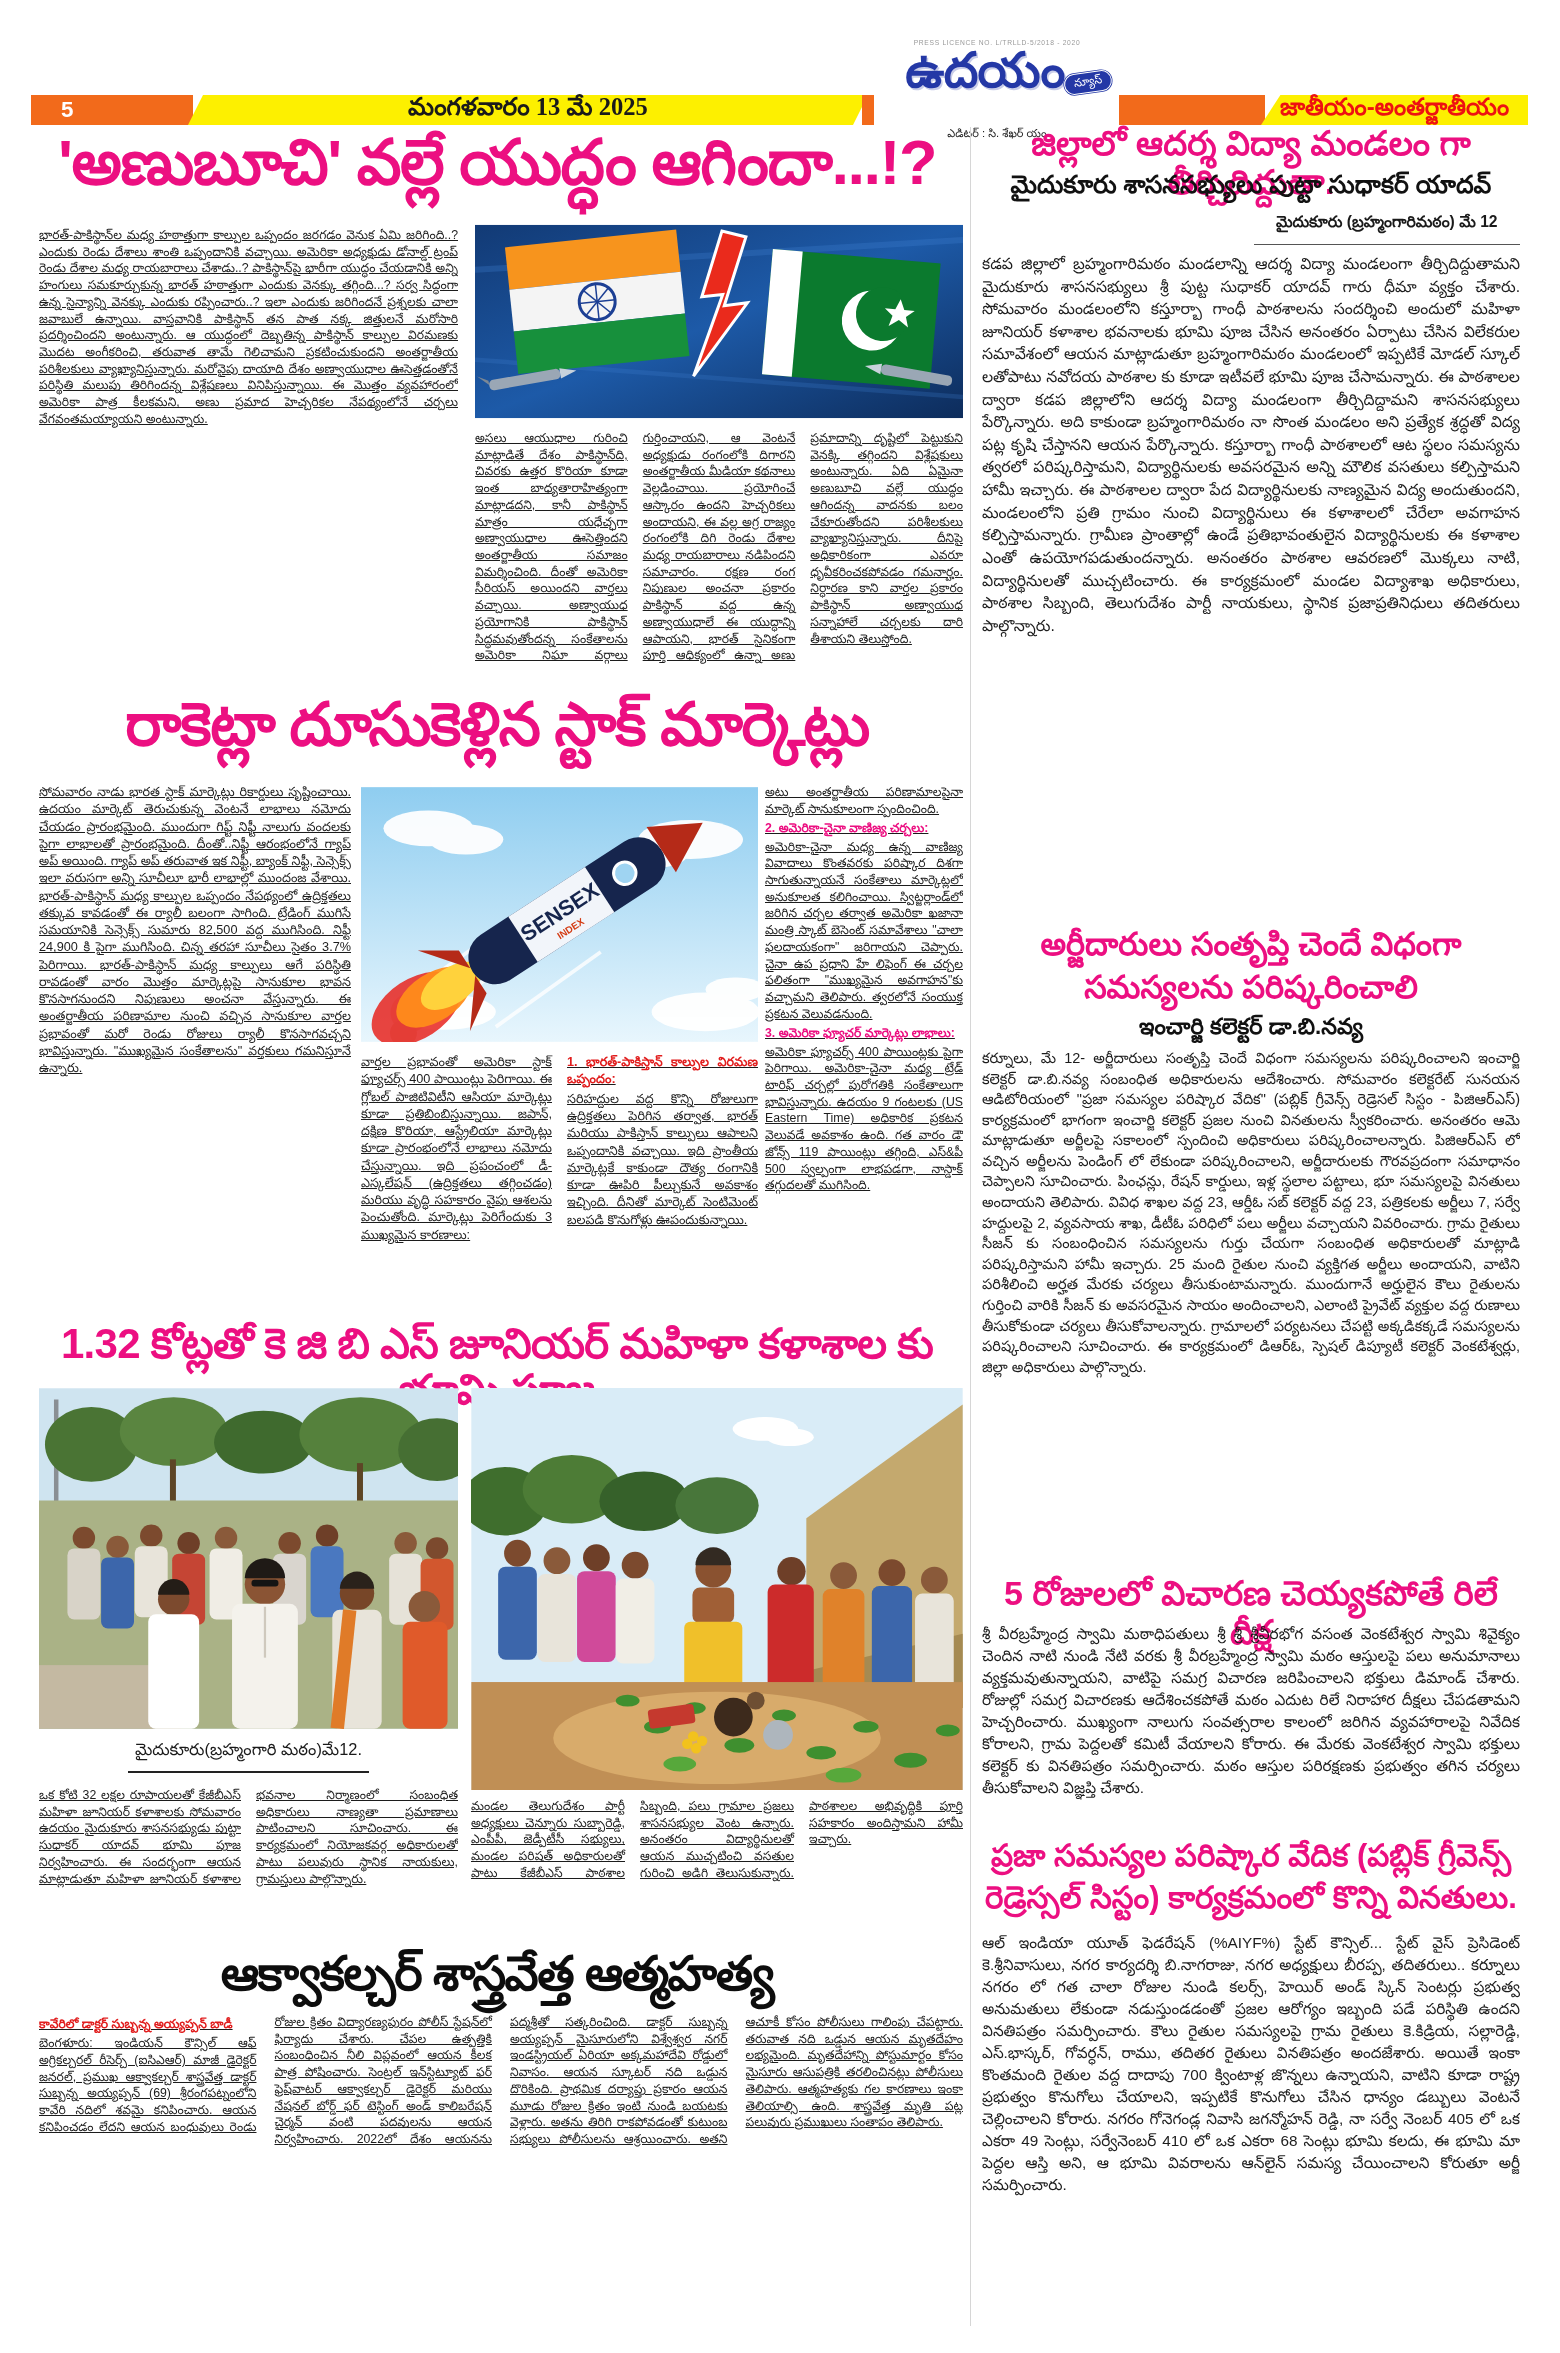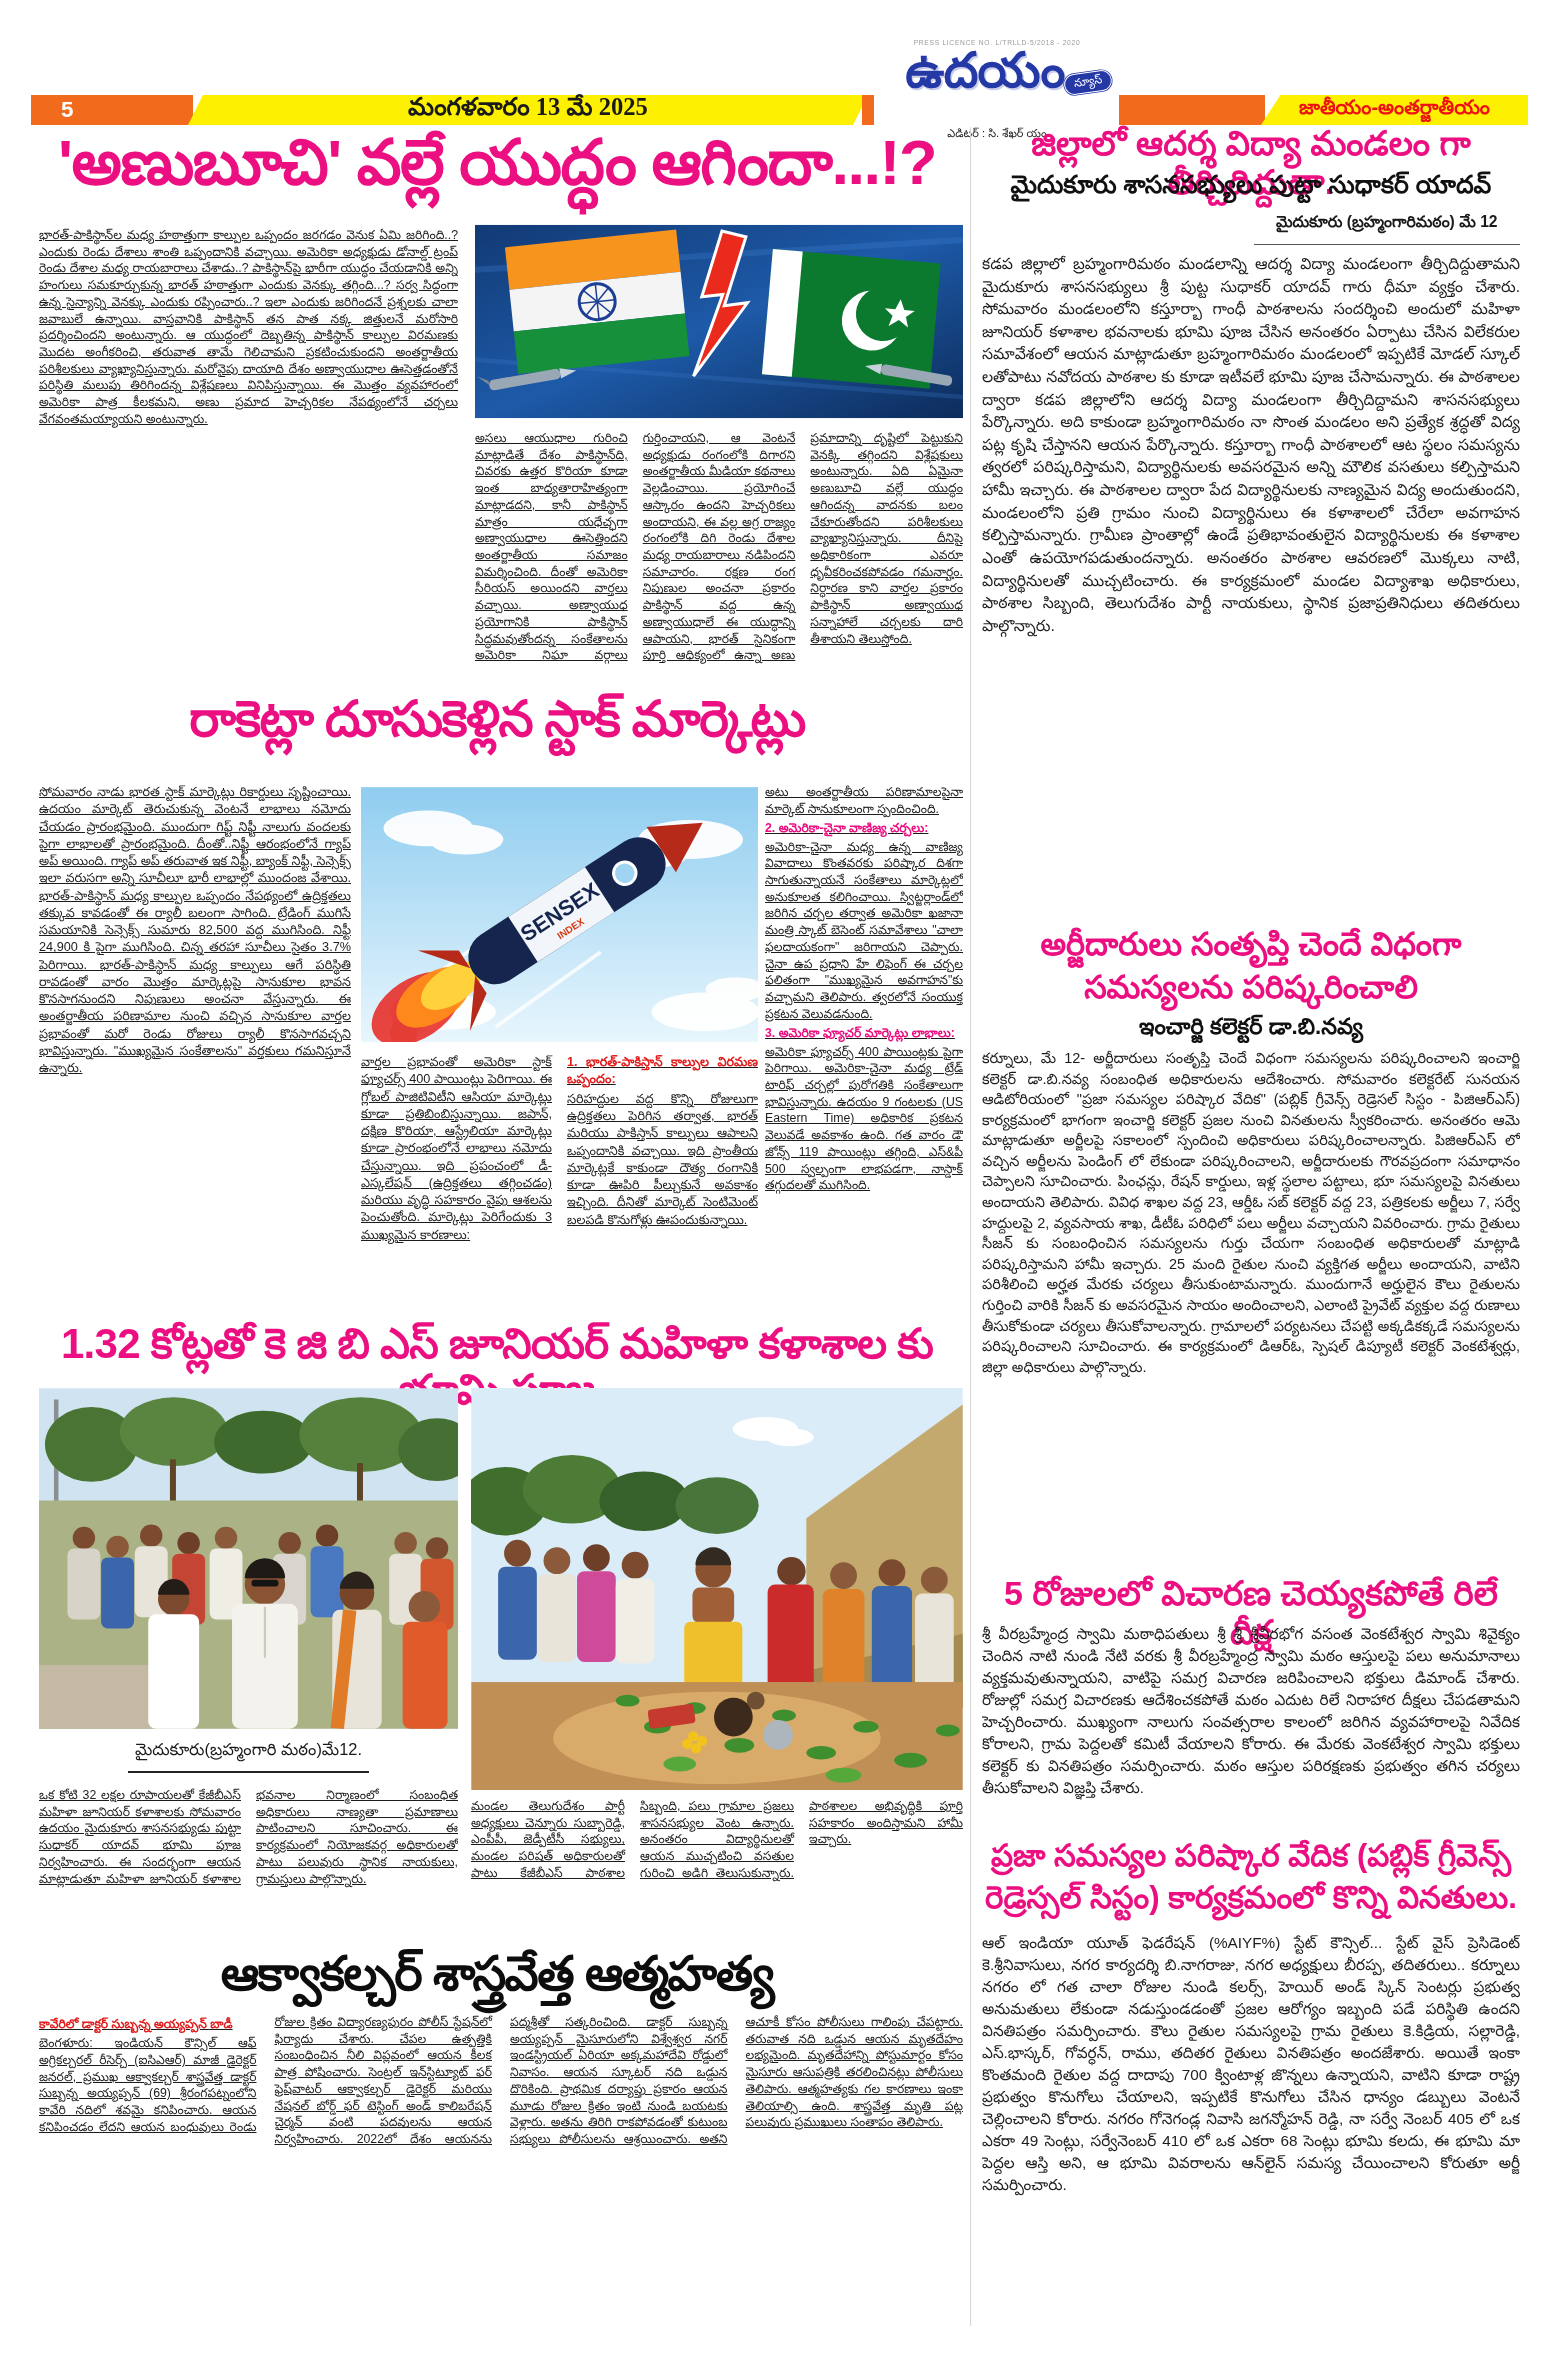--- a/index.html
+++ b/index.html
@@ -15,21 +15,21 @@
   
   .bar{position:absolute;height:30px;top:95px;}
   .bar.orange{background:var(--orange);}
   .bar.yellowL{background:var(--yellow);clip-path:polygon(15px 0,100% 0,calc(100% - 15px) 100%,0 100%);}
   .bar.yellowR{background:var(--yellow);clip-path:polygon(19.4px 0,100% 0,100% 100%,0 100%);}
   .pageno{position:absolute;left:31px;width:162px;color:#fff;font-size:22.4px;font-weight:bold;
     display:flex;align-items:center;padding-left:30px;box-sizing:border-box;}
   .date-text{position:absolute;left:188px;width:680px;display:flex;align-items:center;justify-content:center;
     font-size:24.6px;font-weight:bold;font-family:"Liberation Serif", serif;}
   .edition-text{position:absolute;left:1261px;width:267px;display:flex;align-items:center;justify-content:center;
-    color:#ee1111;font-size:20px;font-weight:bold;}
+    color:#ee1111;font-size:24px;font-weight:bold;}
   .licence{position:absolute;left:869px;top:39px;width:256px;text-align:center;font-size:6.7px;color:#999;letter-spacing:0.7px;}
   .logo-name{position:absolute;left:857px;top:42px;width:256px;text-align:center;font-size:49px;font-weight:900;
     color:var(--blue);letter-spacing:-0.7px;text-shadow:1.5px 1.5px 0 #c9cde8;}
   .logo-tag{position:absolute;left:1064px;top:72px;background:var(--blue);color:#fff;border:1.5px solid #fff;
     box-shadow:0 0 0 0.7px var(--blue);font-size:11.2px;padding:2.2px 9px;border-radius:10.4px;transform:rotate(-8deg);}
   .editor-line{position:absolute;left:869px;top:127px;width:256px;text-align:center;font-size:11.2px;color:#222;}
   
   .hl{position:absolute;left:31px;width:932px;text-align:center;color:var(--pink);font-weight:800;letter-spacing:-1.5px;line-height:1.1;}
   .hl.black{color:#0d0d0d;font-weight:900;}
   .rhl{position:absolute;left:982px;width:538px;text-align:center;color:var(--pink);font-weight:800;line-height:1.15;}
@@ -113,21 +113,21 @@
         </g>
         <g transform="translate(636,216) rotate(190)">
           <rect x="0" y="0" width="96" height="14" rx="6" fill="#9aa7b5"></rect>
           <polygon points="96,0 118,7 96,14" fill="#c8d2dc"></polygon>
         </g>
       </svg>
     </div>
     <div class="body-text cols3" style="left:436px;top:203px;width:488px;height:255px;"><span class="flow-t">అసలు ఆయుధాల గురించి మాట్లాడితే దేశం పాకిస్థాన్‌ది, చివరకు ఉత్తర కొరియా కూడా ఇంత బాధ్యతారాహిత్యంగా మాట్లాడదని, కానీ పాకిస్థాన్ మాత్రం యధేచ్ఛగా అణ్వాయుధాల ఊసెత్తిందని అంతర్జాతీయ సమాజం విమర్శించింది. దీంతో అమెరికా సీరియస్ అయిందని వార్తలు వచ్చాయి. అణ్వాయుధ ప్రయోగానికి పాకిస్థాన్ సిద్ధమవుతోందన్న సంకేతాలను అమెరికా నిఘా వర్గాలు గుర్తించాయని, ఆ వెంటనే అధ్యక్షుడు రంగంలోకి దిగారని అంతర్జాతీయ మీడియా కథనాలు వెల్లడించాయి. ప్రయోగించే ఆస్కారం ఉందని హెచ్చరికలు అందాయని, ఈ వల్ల అగ్ర రాజ్యం రంగంలోకి దిగి రెండు దేశాల మధ్య రాయబారాలు నడిపిందని సమాచారం. రక్షణ రంగ నిపుణుల అంచనా ప్రకారం పాకిస్థాన్ వద్ద ఉన్న అణ్వాయుధాలే ఈ యుద్ధాన్ని ఆపాయని, భారత్ సైనికంగా పూర్తి ఆధిక్యంలో ఉన్నా అణు ప్రమాదాన్ని దృష్టిలో పెట్టుకుని వెనక్కి తగ్గిందని విశ్లేషకులు అంటున్నారు. ఏది ఏమైనా అణుబూచి వల్లే యుద్ధం ఆగిందన్న వాదనకు బలం చేకూరుతోందని పరిశీలకులు వ్యాఖ్యానిస్తున్నారు. దీనిపై అధికారికంగా ఎవరూ ధృవీకరించకపోవడం గమనార్హం. నిర్ధారణ కాని వార్తల ప్రకారం పాకిస్థాన్ అణ్వాయుధ సన్నాహాలే చర్చలకు దారి తీశాయని తెలుస్తోంది. </span></div>
   </div>
 
-  <div class="hl" style="top:692px;font-size:50px;">రాకెట్లా దూసుకెళ్లిన స్టాక్ మార్కెట్లు</div>
+  <div class="hl" style="top:692px;font-size:60px;">రాకెట్లా దూసుకెళ్లిన స్టాక్ మార్కెట్లు</div>
   <div style="position:absolute;left:39px;top:784px;width:924px;height:522px;">
     <div class="body-text" style="left:0;top:0;width:312px;height:522px;font-size:12.7px;"><span class="flow-t">సోమవారం నాడు భారత స్టాక్ మార్కెట్లు రికార్డులు సృష్టించాయి. ఉదయం మార్కెట్ తెరుచుకున్న వెంటనే లాభాలు నమోదు చేయడం ప్రారంభమైంది. ముందుగా గిఫ్ట్ నిఫ్టీ నాలుగు వందలకు పైగా లాభాలతో ప్రారంభమైంది. దీంతో..నిఫ్టీ ఆరంభంలోనే గ్యాప్ అప్ అయింది. గ్యాప్ అప్ తరువాత ఇక నిఫ్టీ, బ్యాంక్ నిఫ్టీ, సెన్సెక్స్ ఇలా వరుసగా అన్ని సూచీలూ భారీ లాభాల్లో ముందంజ వేశాయి. భారత్-పాకిస్థాన్ మధ్య కాల్పుల ఒప్పందం నేపథ్యంలో ఉద్రిక్తతలు తక్కువ కావడంతో ఈ ర్యాలీ బలంగా సాగింది. ట్రేడింగ్ ముగిసే సమయానికి సెన్సెక్స్ సుమారు 82,500 వద్ద ముగిసింది. నిఫ్టీ 24,900 కి పైగా ముగిసింది. చిన్న తరహా సూచీలు సైతం 3.7% పెరిగాయి. భారత్-పాకిస్థాన్ మధ్య కాల్పులు ఆగే పరిస్థితి రావడంతో వారం మొత్తం మార్కెట్లపై సానుకూల భావన కొనసాగనుందని నిపుణులు అంచనా వేస్తున్నారు. ఈ అంతర్జాతీయ పరిణామాల నుంచి వచ్చిన సానుకూల వార్తల ప్రభావంతో మరో రెండు రోజులు ర్యాలీ కొనసాగవచ్చని భావిస్తున్నారు. "ముఖ్యమైన సంకేతాలను" వర్తకులు గమనిస్తూనే ఉన్నారు. </span></div>
     <div class="img-frame" style="left:322px;top:3px;width:397px;height:255px;">
       <svg width="397" height="255" viewBox="0 0 530 340">
         <defs>
           <linearGradient id="sky2" x1="0" y1="0" x2="0" y2="1">
             <stop offset="0" stop-color="#8fcdf0"></stop>
               <stop offset="1" stop-color="#e8f6fd"></stop>
           </linearGradient>
         </defs>

